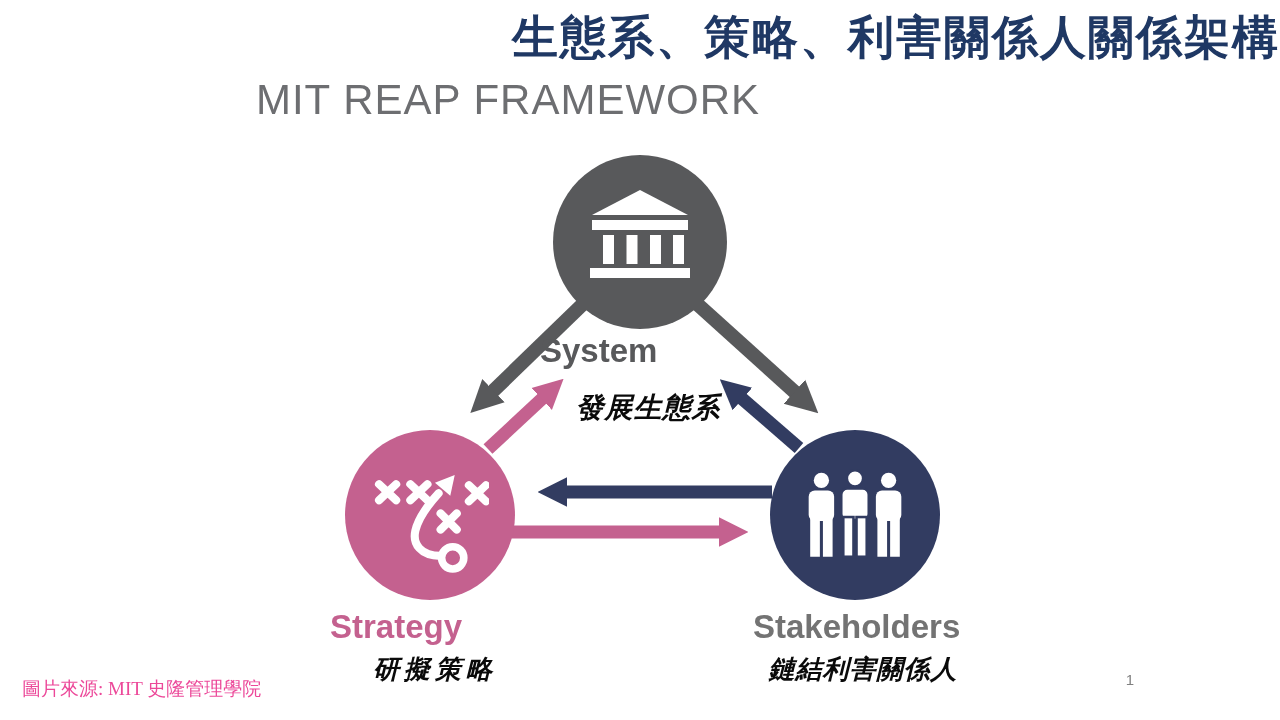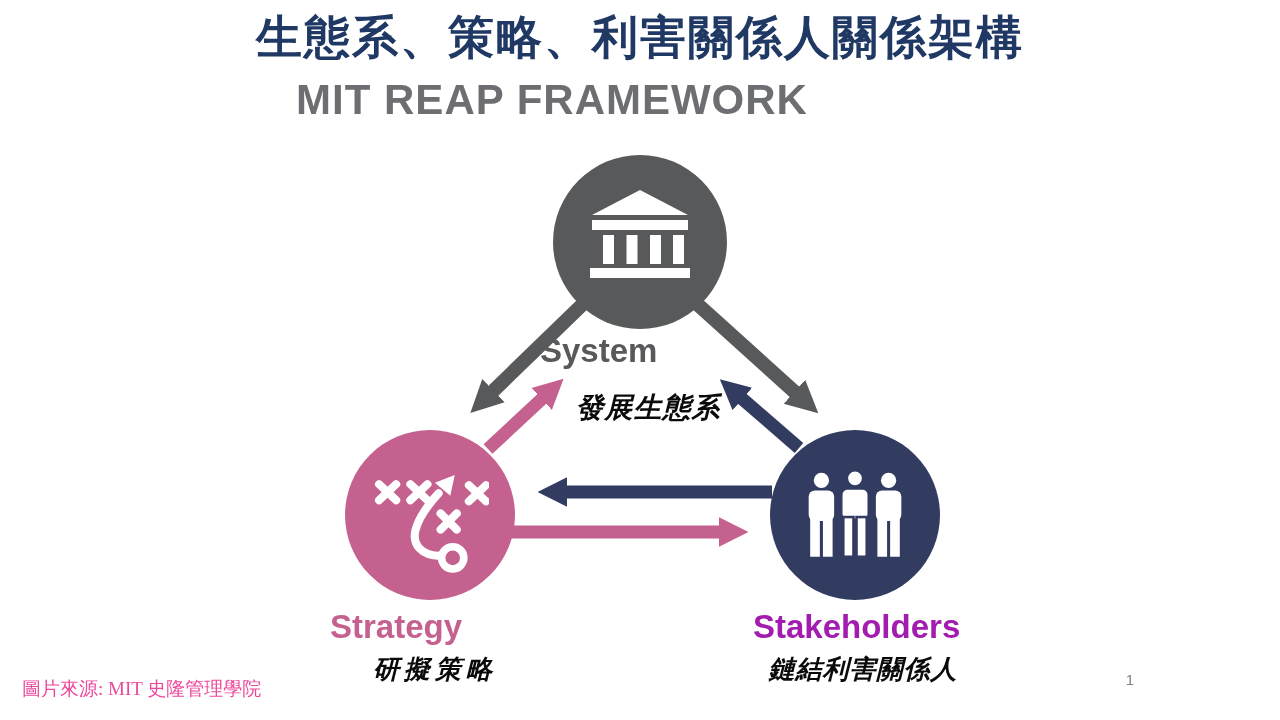--- a/index.html
+++ b/index.html
@@ -2,39 +2,39 @@
 <html><head>
 <meta charset="utf-8">
 <style>
   html,body{margin:0;padding:0;background:#ffffff;}
   .slide{
     position:relative;width:1280px;height:720px;background:#ffffff;overflow:hidden;
     font-family:"Liberation Sans","DejaVu Sans",sans-serif;
   }
   .abs{position:absolute;}
   .slide-title{
-    left:0;top:10px;width:1280px;text-align:center;
+    left:0;top:10px;width:1280px;text-align:right;
     font-size:46px;line-height:54px;font-weight:bold;color:#1F3864;letter-spacing:2px;
   }
   .slide-subtitle{
     left:0;top:78px;width:1016px;text-align:center;
-    font-size:42px;line-height:44px;font-weight:bold;color:#6D6E71;letter-spacing:1px;margin-left:44px;
+    font-size:42px;line-height:44px;font-weight:normal;color:#6D6E71;letter-spacing:1px;
   }
   .node-circle{
     border-radius:50%;display:flex;align-items:center;justify-content:center;
   }
   .circle-system{left:553px;top:155px;width:174px;height:174px;background:#58595B;}
   .circle-strategy{left:345px;top:430px;width:170px;height:170px;background:#C4618F;}
   .circle-stakeholders{left:770px;top:430px;width:170px;height:170px;background:#323C61;}
   .circle-system svg{transform:translateY(-8px);}
   .circle-strategy svg{transform:translateY(5px);}
   .node-label{font-weight:bold;font-size:33px;line-height:34px;text-align:left;}
   .label-system{left:540px;top:334px;width:200px;color:#58595B;}
   .label-strategy{left:330px;top:610px;width:200px;color:#C4618F;}
-  .label-stakeholders{left:753px;top:610px;width:210px;color:#a21caf;}
+  .label-stakeholders{left:753px;top:610px;width:210px;color:#737373;}
   .annotation{font-weight:bold;color:#0a0a0a;text-align:center;font-style:italic;}
   .anno-system{left:556px;top:392px;width:184px;font-size:28px;line-height:32px;letter-spacing:1px;}
   .anno-strategy{left:335px;top:654px;width:200px;font-size:26px;line-height:30px;letter-spacing:5px;}
   .anno-stakeholders{left:758px;top:654px;width:210px;font-size:26px;line-height:30px;letter-spacing:1px;}
   .source-note{
     left:22px;top:677px;font-size:19px;line-height:24px;color:#ec4899;
     font-family:"Liberation Serif","DejaVu Serif",serif;
   }
   .page-number{left:1118px;top:671px;width:24px;text-align:center;font-size:15px;color:#808080;}
   .arrows-layer{left:0;top:0;pointer-events:none;}

